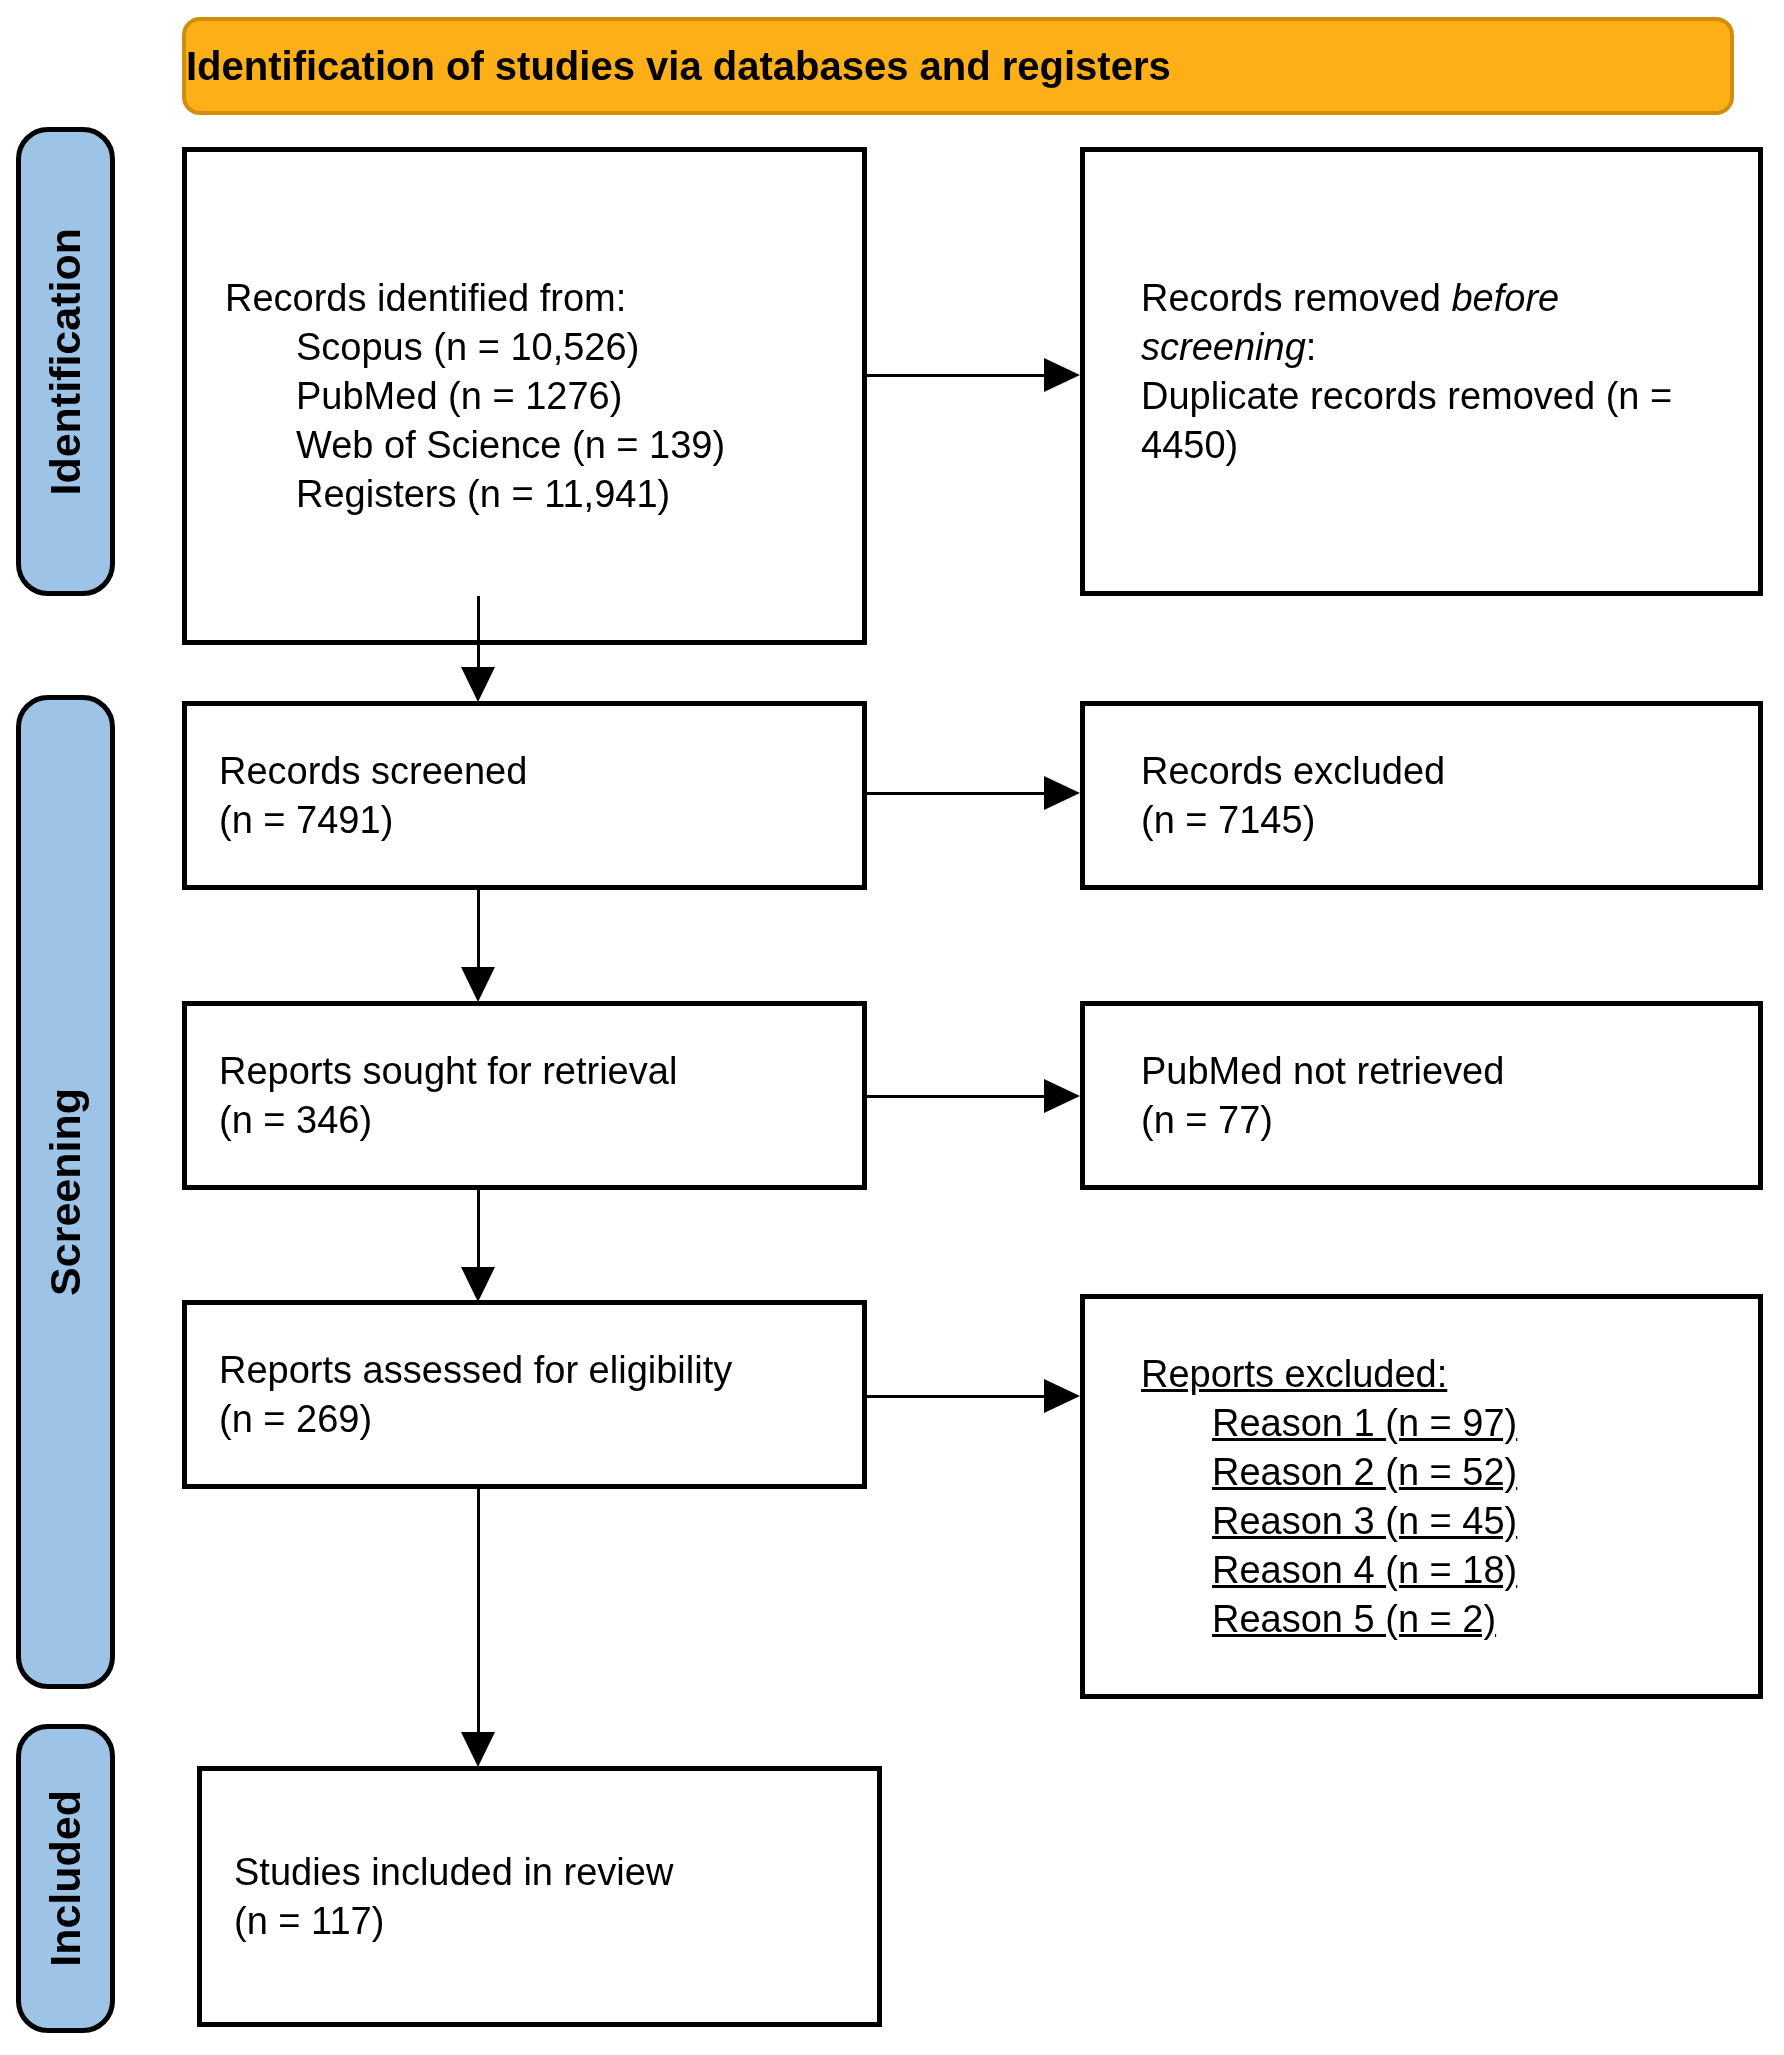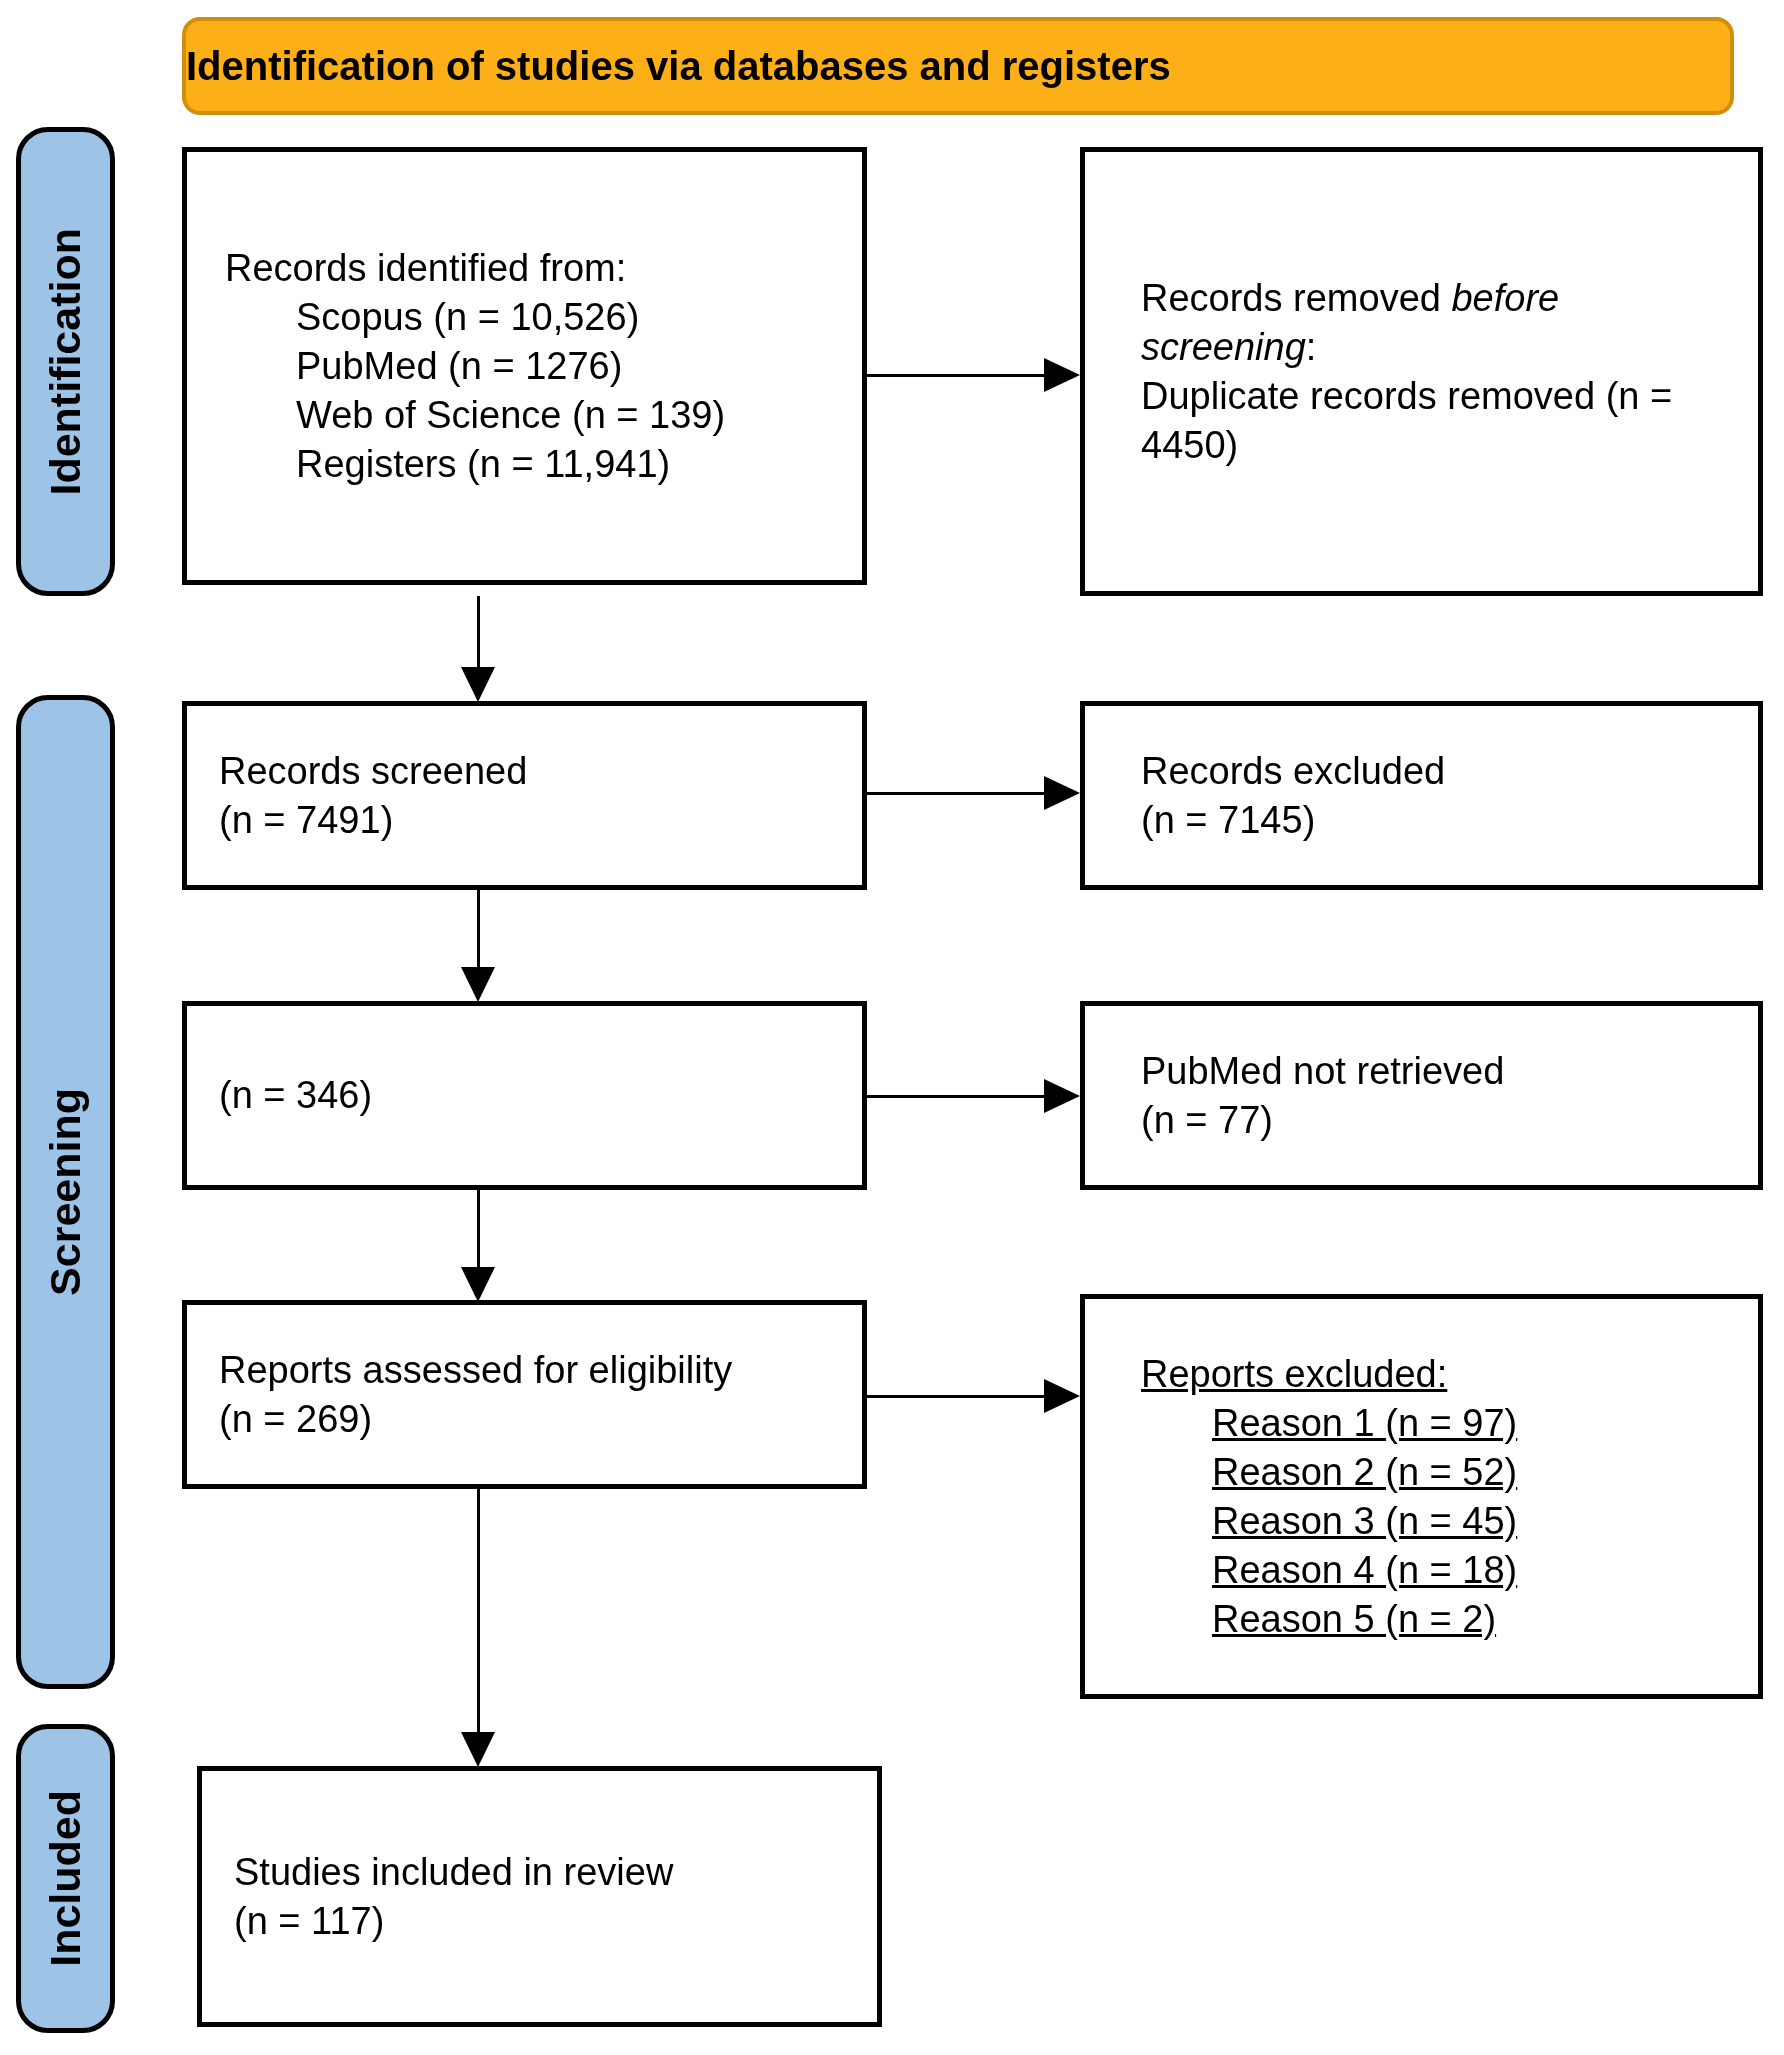--- a/index.html
+++ b/index.html
@@ -72,21 +72,21 @@
   }
   .box .line {
     font-size: 38px;
     line-height: 49px;
     white-space: nowrap;
   }
   .box .line.indent { padding-left: 71px; }
   .box.left-col  { padding-left: 32px;  padding-right: 12.7px; }
   .box.right-col { padding-left: 56px;  padding-right: 19px; }
 
-  #box-identified      { left: 182px;  top: 147px;  width: 685px; height: 438px; padding-left: 38px; }
+  #box-identified      { left: 182px;  top: 147px;  width: 685px; height: 498px; padding-left: 38px; }
   #box-removed         { left: 1080px; top: 147px;  width: 683px; height: 449px; }
   #box-screened        { left: 182px;  top: 701px; width: 685px; height: 189px; }
   #box-rec-excluded    { left: 1080px; top: 701px; width: 683px; height: 189px; }
   #box-sought          { left: 182px;  top: 1001px; width: 685px; height: 189px; }
   #box-not-retrieved   { left: 1080px; top: 1001px; width: 683px; height: 189px; }
   #box-assessed        { left: 182px;  top: 1300px; width: 685px; height: 189px; }
   #box-rep-excluded    { left: 1080px; top: 1294px; width: 683px; height: 405px; text-decoration: underline; }
   #box-included-review { left: 182px;  top: 1766px; width: 685px; height: 261px; margin-left: 15px; }
 
   
@@ -168,20 +168,21 @@
   <div class="box left-col" id="box-screened">
     <div class="line">Records screened</div>
     <div class="line">(n = 7491)</div>
   </div>
   <div class="box right-col" id="box-rec-excluded">
     <div class="line">Records excluded</div>
     <div class="line">(n = 7145)</div>
   </div>
 
   <div class="box left-col" id="box-sought">
+    <div class="line">Reports sought for retrieval</div>
     <div class="line">(n = 346)</div>
   </div>
   <div class="box right-col" id="box-not-retrieved">
     <div class="line">PubMed not retrieved</div>
     <div class="line">(n = 77)</div>
   </div>
 
   <div class="box left-col" id="box-assessed">
     <div class="line">Reports assessed for eligibility</div>
     <div class="line">(n = 269)</div>

